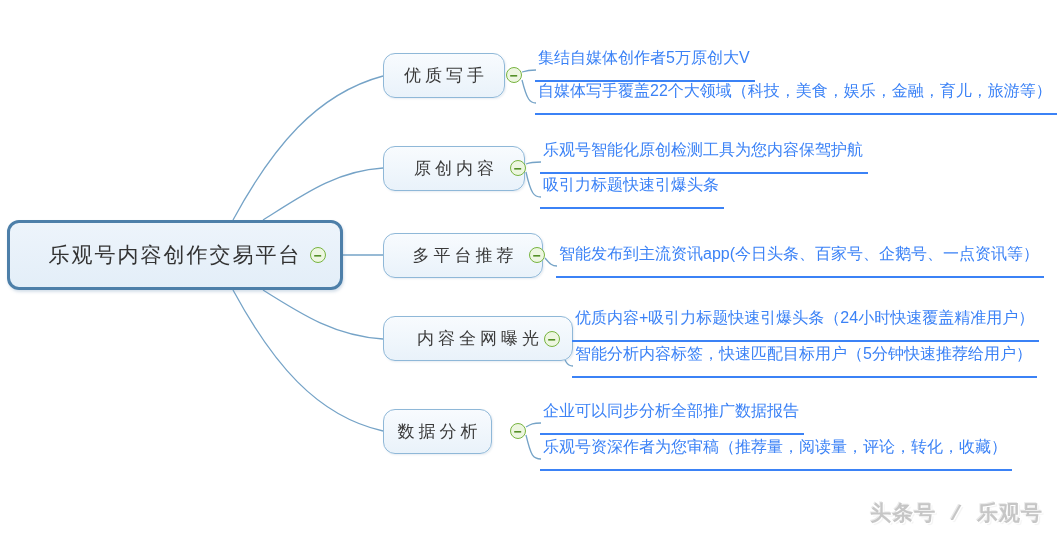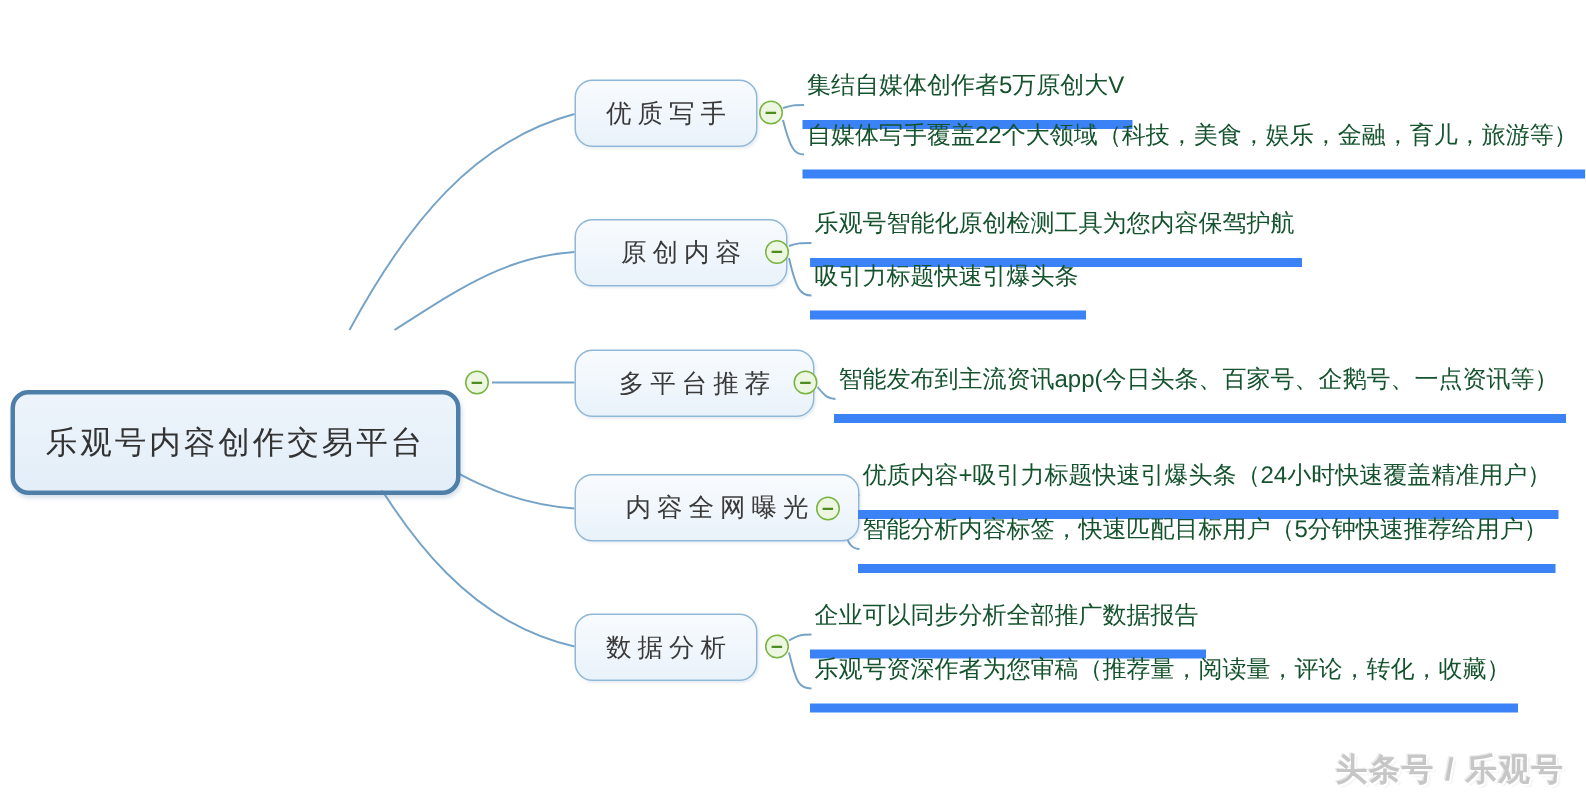--- a/index.html
+++ b/index.html
@@ -4,54 +4,55 @@
 <style>
   html,body{margin:0;padding:0;background:#ffffff;}
   .canvas{
     position:relative;width:1057px;height:535px;background:#ffffff;overflow:hidden;
     font-family:"Liberation Sans","DejaVu Sans",sans-serif;
   }
   .wires{position:absolute;left:0;top:0;width:1057px;height:535px;}
   .wires path,.wires line{stroke:#75a3c7;stroke-width:1.3;fill:none;}
 
   .root-node{
-    position:absolute;left:7px;top:220px;width:300px;height:70px;box-sizing:border-box;
+    position:absolute;left:7px;top:220px;width:336px;height:70px;box-sizing:border-box;
     border:3px solid #4d7fa9;border-radius:12px;
     background:linear-gradient(#edf4fb,#e3eef8);
     display:flex;align-items:center;justify-content:center;
     font-size:21px;color:#333;letter-spacing:2px;
     box-shadow:1px 2px 3px rgba(90,130,170,.25);
-    cursor:pointer;white-space:nowrap;margin-top:40px;
+    cursor:pointer;white-space:nowrap;
   }
   .branch-node{
     position:absolute;height:45px;box-sizing:border-box;
     border:1.5px solid #8fb8d8;border-radius:12px;
     background:linear-gradient(#f8fbfe,#e9f2fa);
     display:flex;align-items:center;justify-content:center;
     font-size:17px;color:#3a3a3a;letter-spacing:4px;text-indent:4px;
     box-shadow:1px 1px 2px rgba(120,150,185,.18);
     cursor:pointer;white-space:nowrap;
   }
   .leaf{
-    position:absolute;font-size:16px;line-height:20px;color:#14532d;
-    padding:0 5px 12px 3px;border-bottom:6px solid #3b82f6;
+    position:absolute;font-size:16px;line-height:20px;color:#3b82f6;
+    padding:0 5px 12px 3px;border-bottom:2px solid #3b82f6;
     white-space:nowrap;cursor:pointer;
   }
   .collapse{
     position:absolute;width:16px;height:16px;box-sizing:border-box;border-radius:50%;
     background:#edf6e0;border:1px solid #77b43f;color:#4e8c1f;
     display:flex;align-items:center;justify-content:center;
     font-size:13px;line-height:13px;font-weight:bold;cursor:pointer;
     font-family:"DejaVu Sans Mono",monospace;
   }
   .watermark{
     position:absolute;right:14px;top:499px;
     font-size:21px;font-weight:bold;letter-spacing:1px;color:#c6c6c6;
     text-shadow:1px 1px 0 #ffffff,2px 2px 1px #f3f3f3,-1px -1px 0 #e9e9e9;
     white-space:nowrap;
+    font-family:Liberation Mono, monospace;
   }
 </style>
 </head>
 <body>
 
 <div class="canvas">
 
   <svg class="wires" viewBox="0 0 1057 535">
 
     <path d="M 233,220 C 272,148 316,94 383,76"></path>
@@ -79,21 +80,21 @@
 
   <div class="branch-node" style="left:383px;top:146px;width:142px">原创内容</div>
   <div class="collapse" style="left:510px;top:160px">−</div>
 
   <div class="branch-node" style="left:383px;top:233px;width:160px">多平台推荐</div>
   <div class="collapse" style="left:529px;top:247px">−</div>
 
   <div class="branch-node" style="left:383px;top:316px;width:190px">内容全网曝光</div>
   <div class="collapse" style="left:544px;top:331px">−</div>
 
-  <div class="branch-node" style="left:383px;top:409px;width:122px">数据分析</div>
+  <div class="branch-node" style="left:383px;top:409px;width:109px">数据分析</div>
   <div class="collapse" style="left:510px;top:423px">−</div>
 
   <div class="leaf" style="left:535px;top:48px">集结自媒体创作者5万原创大V</div>
   <div class="leaf" style="left:535px;top:81px">自媒体写手覆盖22个大领域（科技，美食，娱乐，金融，育儿，旅游等）</div>
 
   <div class="leaf" style="left:540px;top:140px">乐观号智能化原创检测工具为您内容保驾护航</div>
   <div class="leaf" style="left:540px;top:175px">吸引力标题快速引爆头条</div>
 
   <div class="leaf" style="left:556px;top:244px">智能发布到主流资讯app(今日头条、百家号、企鹅号、一点资讯等）</div>
 

